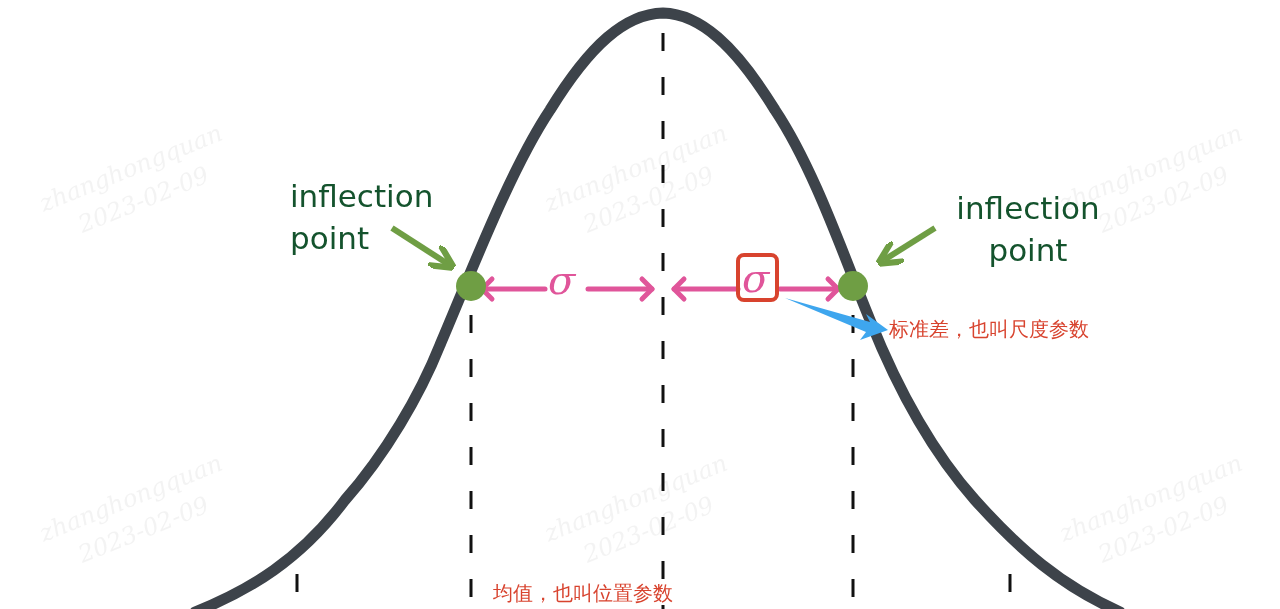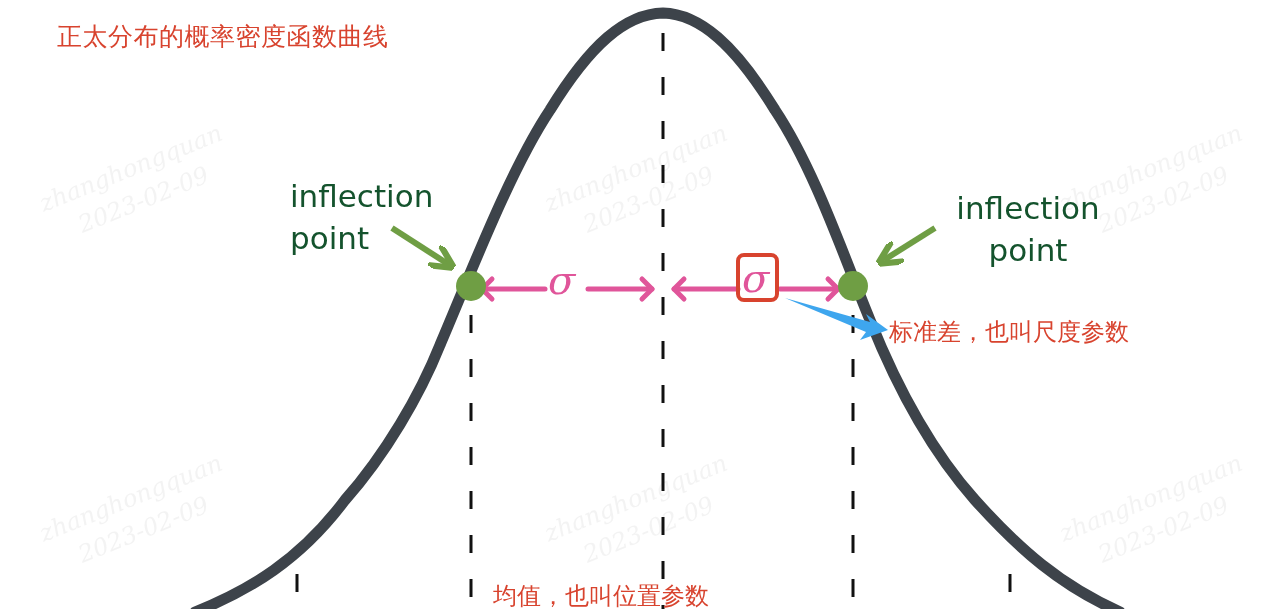--- a/index.html
+++ b/index.html
@@ -1,21 +1,21 @@
 <!DOCTYPE html>
 <html><head>
 <meta charset="utf-8">
 <style>
   html, body { margin: 0; padding: 0; background: #ffffff; }
   body { width: 1280px; height: 609px; position: relative; overflow: hidden;
          font-family: "DejaVu Sans", "Liberation Sans", sans-serif; }
   #stage { position: absolute; left: 0; top: 0; width: 1280px; height: 609px; }
   .title { position: absolute; left: 57px; top: 20px; font-size: 25px; color: #d8432e; letter-spacing: 0.5px; white-space: nowrap; }
   .label-green { position: absolute; font-size: 31px; color: #14532d; line-height: 42px; white-space: nowrap; }
-  .label-red { position: absolute; font-size: 24px; color: #d8432e; white-space: nowrap; }
+  .label-red { position: absolute; font-size: 20px; color: #d8432e; white-space: nowrap; }
   .wm { position: absolute; font-family: "DejaVu Serif", serif; font-style: italic; font-size: 24px; color: rgba(190,190,190,0.18);
         transform: rotate(-22deg); line-height: 34px; text-align: center; white-space: nowrap; pointer-events: none; }
 </style>
 </head>
 <body>
 
 <div id="stage">
 
   <div class="wm" style="left:40px; top:150px;"><span>zhanghongquan</span><br><span>2023-02-09</span></div>
   <div class="wm" style="left:545px; top:150px;"><span>zhanghongquan</span><br><span>2023-02-09</span></div>
@@ -64,21 +64,20 @@
 
     <line x1="392" y1="228" x2="448" y2="264" stroke="#6f9e44" stroke-width="6" marker-end="url(#greenHead)"></line>
     <line x1="935" y1="228" x2="884" y2="260" stroke="#6f9e44" stroke-width="6" marker-end="url(#greenHead)"></line>
 
     <path d="M 785 298 L 870 322 L 866 314 L 888 330 L 860 340 L 866 332 Z" fill="#3ea6ee"></path>
 
     <circle cx="471" cy="286" r="15" fill="#6f9e44"></circle>
     <circle cx="853" cy="286" r="15" fill="#6f9e44"></circle>
   </svg>
 
-  <div class="title">正太分布的概率密度函数曲线</div>
 
   <div class="label-green" style="left:290px; top:175px;">
     <div>inflection</div>
     <div>point</div>
   </div>
   <div class="label-green" style="left:953px; top:187px; text-align:center; width:150px;">
     <div>inflection</div>
     <div>point</div>
   </div>
 

